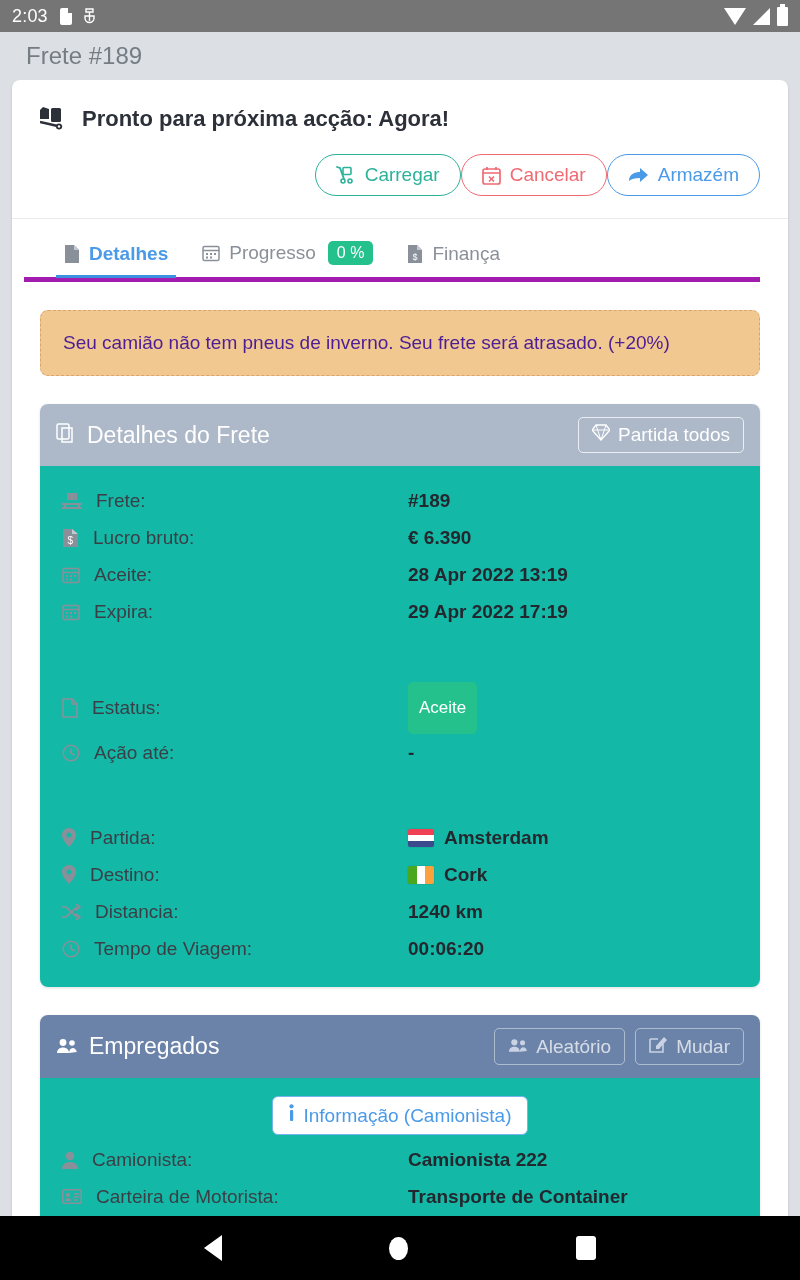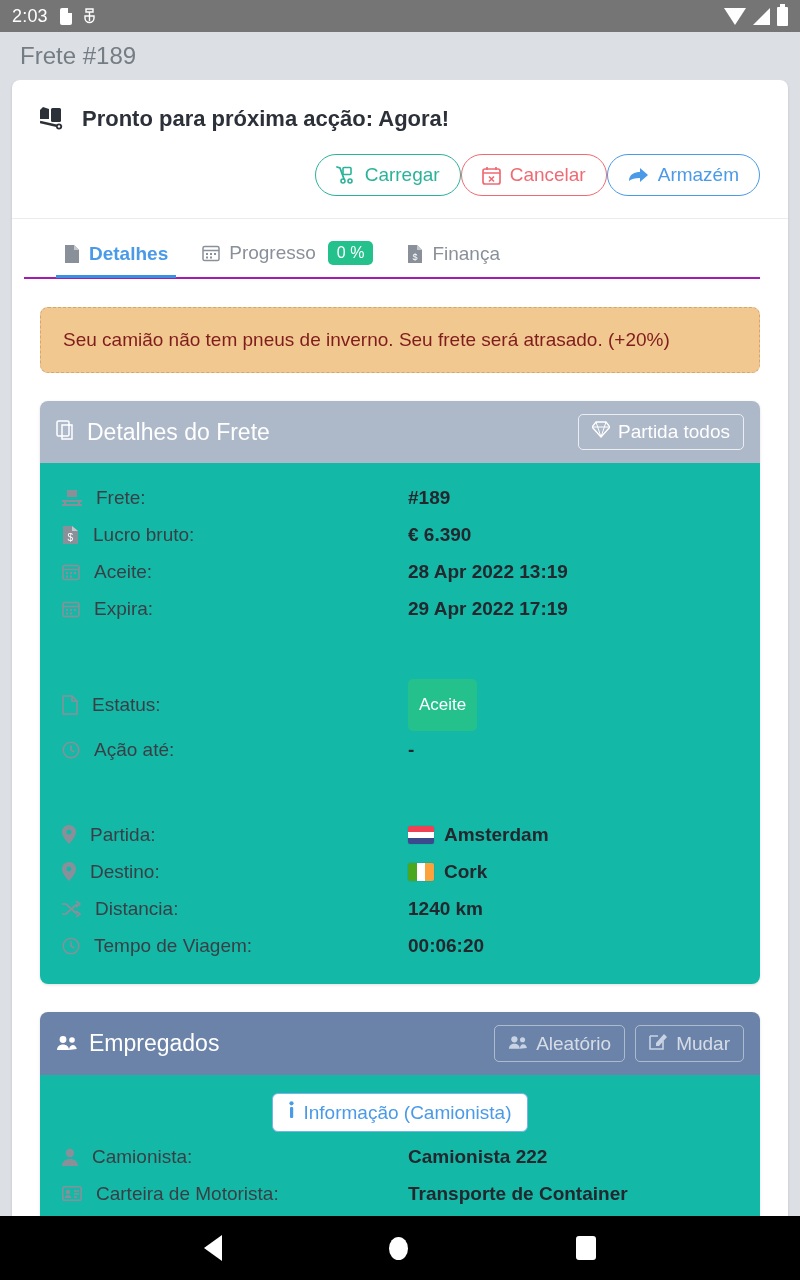--- a/index.html
+++ b/index.html
@@ -29,21 +29,21 @@
   .icon-wifi { width: 0; height: 0; border-left: 11px solid transparent;
                border-right: 11px solid transparent; border-top: 17px solid #fff; }
   .icon-signal { width: 0; height: 0; border-left: 17px solid transparent;
                  border-bottom: 17px solid #fff; }
   .icon-batt { width: 11px; height: 19px; background: #fff; border-radius: 1px; position: relative;}
   .icon-batt:before { content:""; position:absolute; top:-3px; left:3px; width:5px; height:3px; background:#fff;}
 
   
   .apptitle {
     height: 48px; background: #dcdfe3; display: flex; align-items: center;
-    padding-left: 20px; color: #747c84; font-size: 24px; font-weight: 400;
+    padding-left: 26px; color: #747c84; font-size: 24px; font-weight: 400;
   }
 
   
   .content { position: absolute; top: 80px; left: 0; right: 0; bottom: 64px; overflow: hidden; }
 
   .outer-card {
     margin: 0 12px; background: #fff; border-radius: 8px;
     box-shadow: 0 1px 3px rgba(0,0,0,.13);
     overflow: hidden;
   }
@@ -61,37 +61,37 @@
   }
   .pill.teal  { border: 1.6px solid #2bb39a; color: #2bb39a; }
   .pill.red   { border: 1.6px solid #ef6a73; color: #ef6a73; }
   .pill.blue  { border: 1.6px solid #4a9ae8; color: #4a9ae8; }
   .pill svg { display:block; }
 
   .divider { height: 1px; background: #e9ebee; }
 
   
   .tabs { display: flex; align-items: flex-end; padding: 22px 0 0 40px; gap: 34px;
-          border-bottom: 2px solid #a21caf; margin: 0 28px 0 12px; }
+          border-bottom: 5px solid #a21caf; margin: 0 28px 0 12px; }
   .tab { display: flex; align-items: center; gap: 9px; padding-bottom: 12px;
          font-size: 19px; color: #8a9099; cursor: pointer; position: relative; }
   .tab.active { color: #4a9ae8; font-weight: bold; }
   .tab.active:after { content:""; position: absolute; left: -8px; right: -8px; bottom: -1px;
                       height: 3px; background: #3d8fe0; }
   .tab svg { display:block; }
   .badge-green {
     background: #25c18d; color: #fff; font-size: 16px; border-radius: 5px;
     padding: 3px 9px; margin-left: 3px;
   }
 
   
   .warnbox {
     margin: 28px 28px 0 28px; background: #f2c891;
     border: 1.5px dashed #d8a66a; border-radius: 8px;
-    padding: 21px 22px; font-size: 19px; color: #7f1d1d;
+    padding: 21px 22px; font-size: 19px; color: #4c1d95;
   }
 
   
   .icard { margin: 28px 28px 0 28px; border-radius: 8px; overflow: hidden;
            box-shadow: 0 1px 3px rgba(0,0,0,.12); background: #fff; }
   .icard-hd { display: flex; align-items: center; padding: 13px 16px;
               color: #fff; font-size: 23px; }
   .icard-hd.light { background: #adb8c9; }
   .icard-hd.dark  { background: #6b83a8; }
   .icard-hd .hd-label { display: flex; align-items: center; gap: 11px; }

